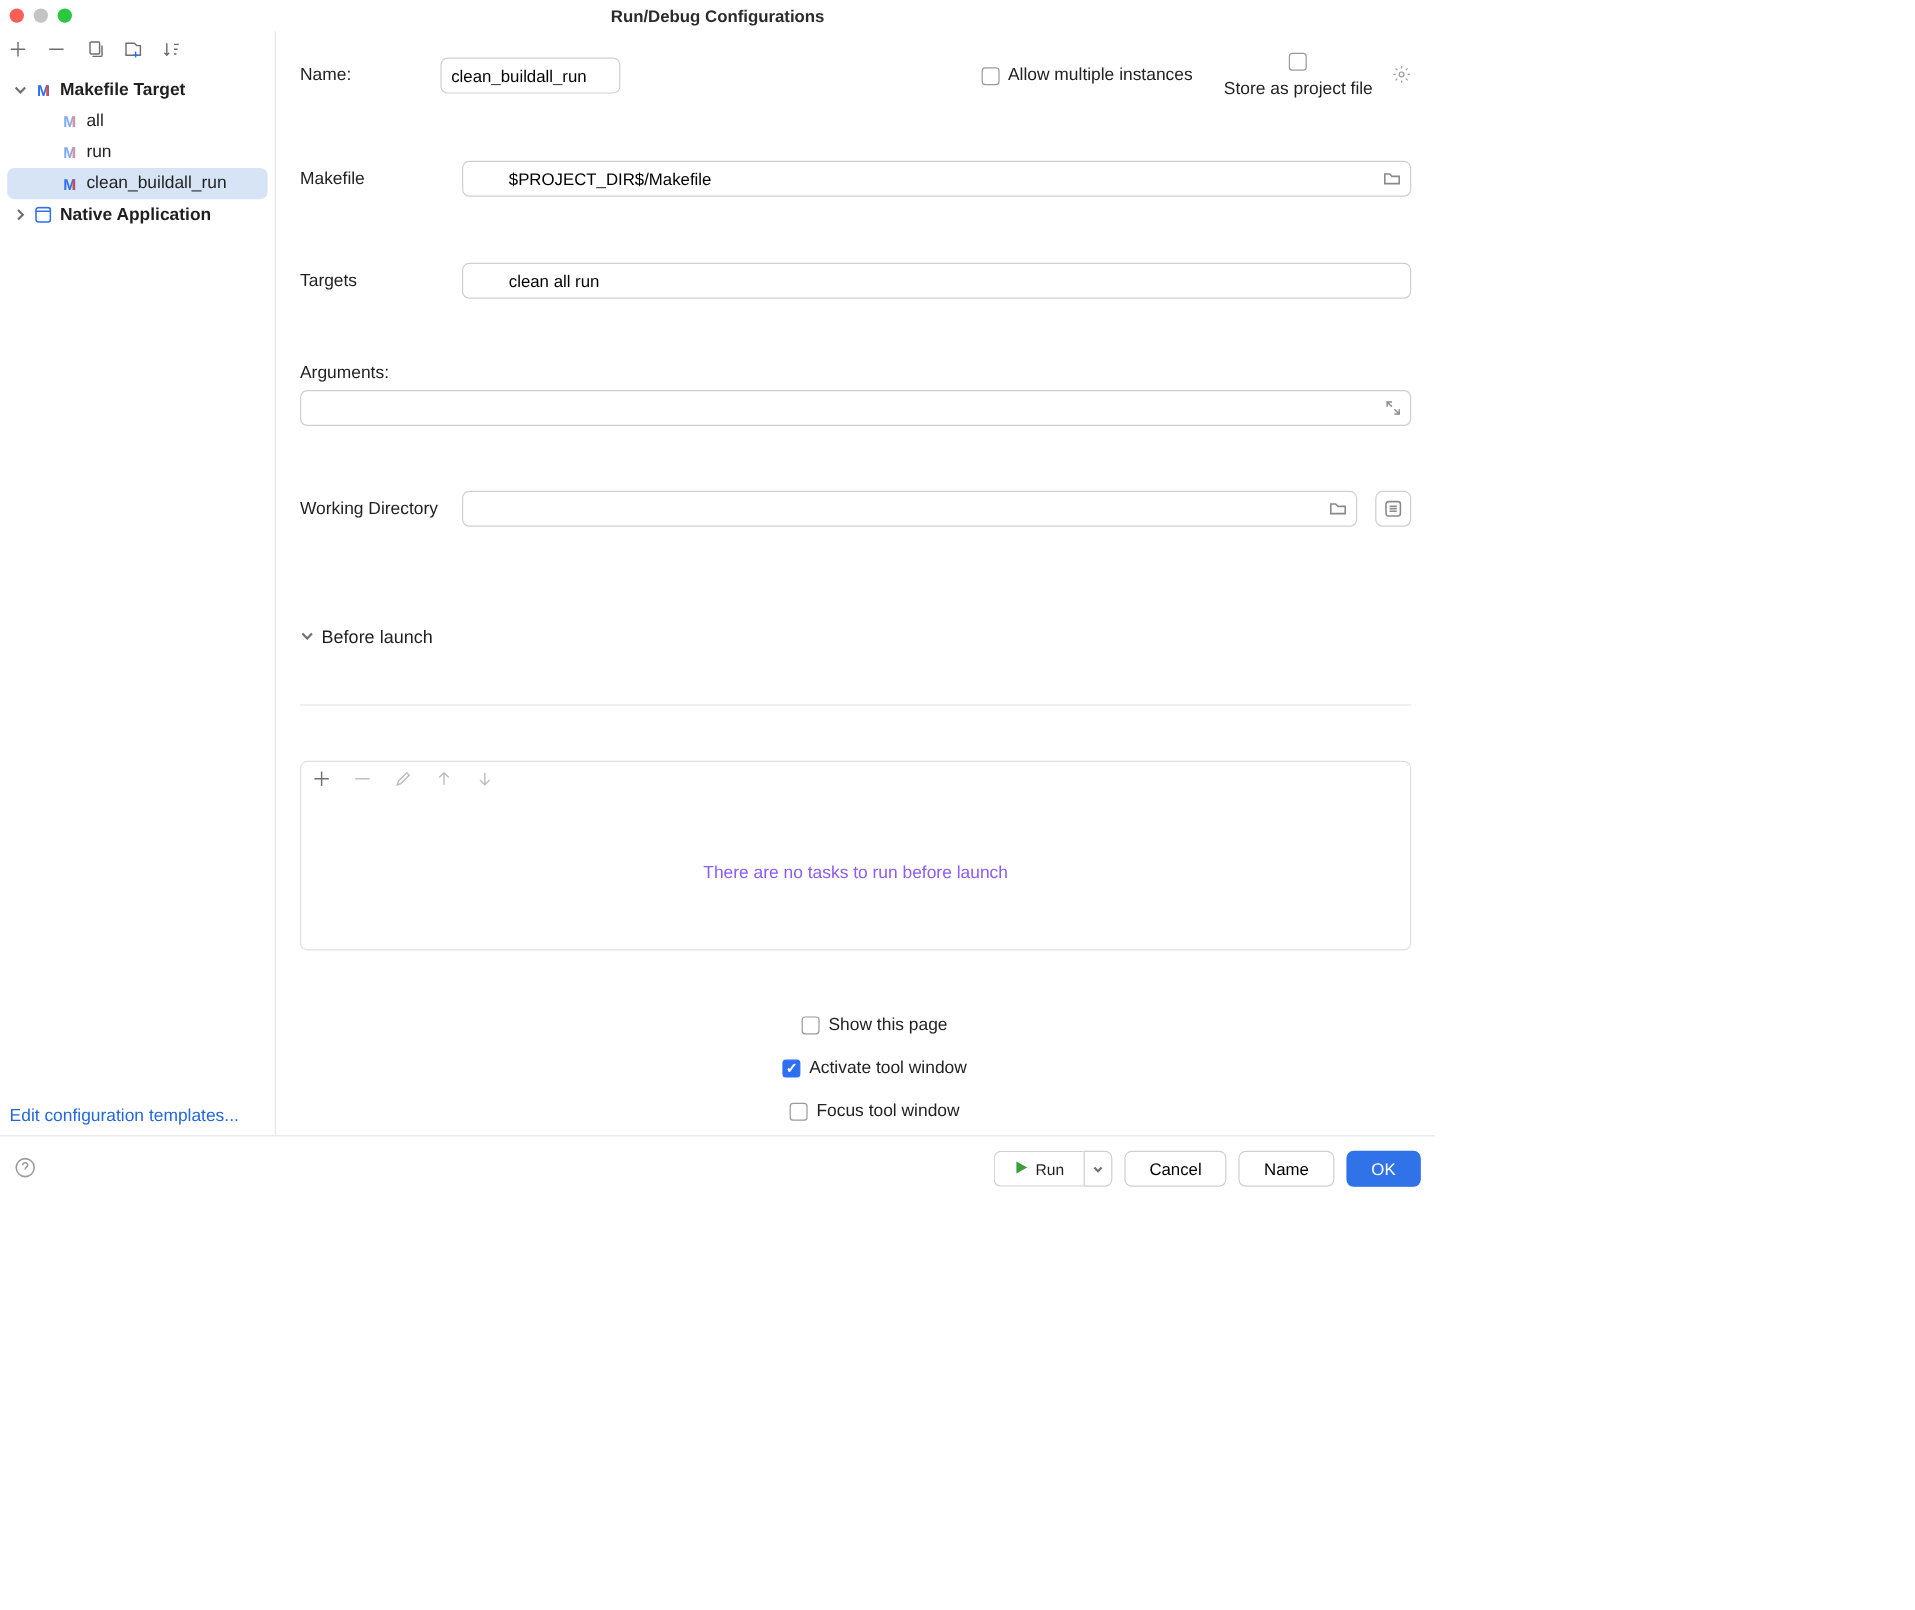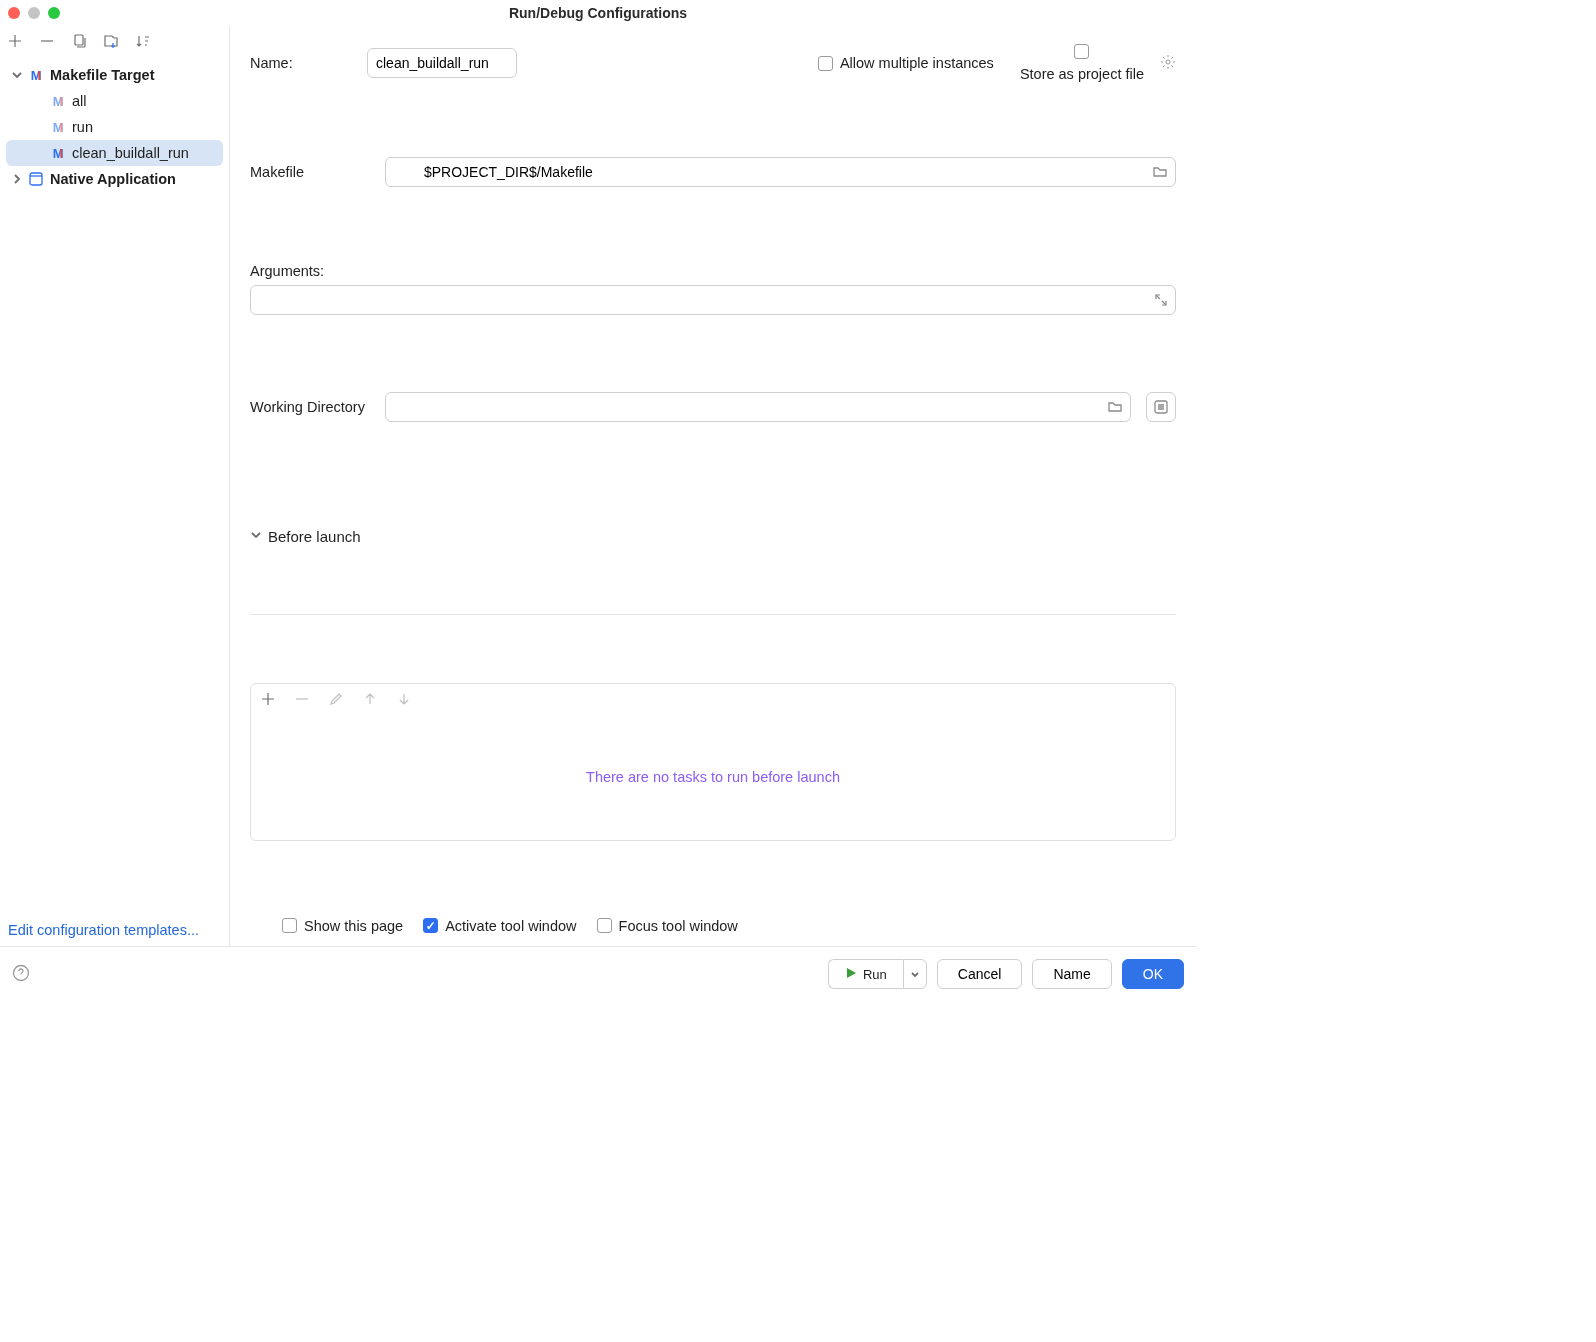--- a/index.html
+++ b/index.html
@@ -131,21 +131,21 @@
 
     .before-box {
       border: 1px solid #e0e0e0;
       border-radius: 6px;
       height: 158px;
       display:flex; flex-direction:column;
     }
     .before-toolbar { height: 30px; padding: 0 8px; display:flex; align-items:center; gap: 16px; color:#6e6e6e; border-bottom:1px solid transparent;}
     .before-empty { flex:1; display:flex; align-items:center; justify-content:center; color:#8b5cf6; font-size:14.5px; }
 
-    .bottom-checks { display:flex; align-items:center; gap: 20px; margin-top: 18px; padding-left: 32px;}
+    .bottom-checks { display:flex; align-items:center; gap: 20px; margin-top: 18px; padding-left: 32px; flex-direction: column;}
 
     .footer {
       height: 55px; border-top: 1px solid #e6e6e6;
       display:flex; align-items:center; justify-content:space-between;
       padding: 0 12px;
     }
     .footer-left { color:#8a8a8a; cursor:pointer; }
     .footer-right { display:flex; gap: 10px; align-items:center; }
     .btn {
       height: 30px; padding: 2px 20px; border-radius: 6px;
@@ -298,20 +298,26 @@
       <div class="grow-input">
         <input class="text" value="$PROJECT_DIR$/Makefile" style="">
         <span class="inline-icon folder-icon">
           <svg viewBox="0 0 16 16">
               <path d="M2 4h4l2 2h6v6H2z"></path>
             </svg>
         </span>
       </div>
     </div>
 
+    <div class="field-row">
+      <span class="lbl field-label">Targets</span>
+      <div class="grow-input">
+        <input class="text" value="clean all run" style="">
+      </div>
+    </div>
 
     <div style="margin-bottom:18px;">
       <div class="stacked-label lbl">Arguments:</div>
       <div class="grow-input big-input">
         <input class="text" style="width: 100%;" value="">
         <span class="inline-icon expand-icon">
           <svg viewBox="0 0 14 14">
               <path d="M2 6V2h4M12 8v4H8"></path>
               <path d="M2 2l4 4M12 12L8 8"></path>
             </svg>

